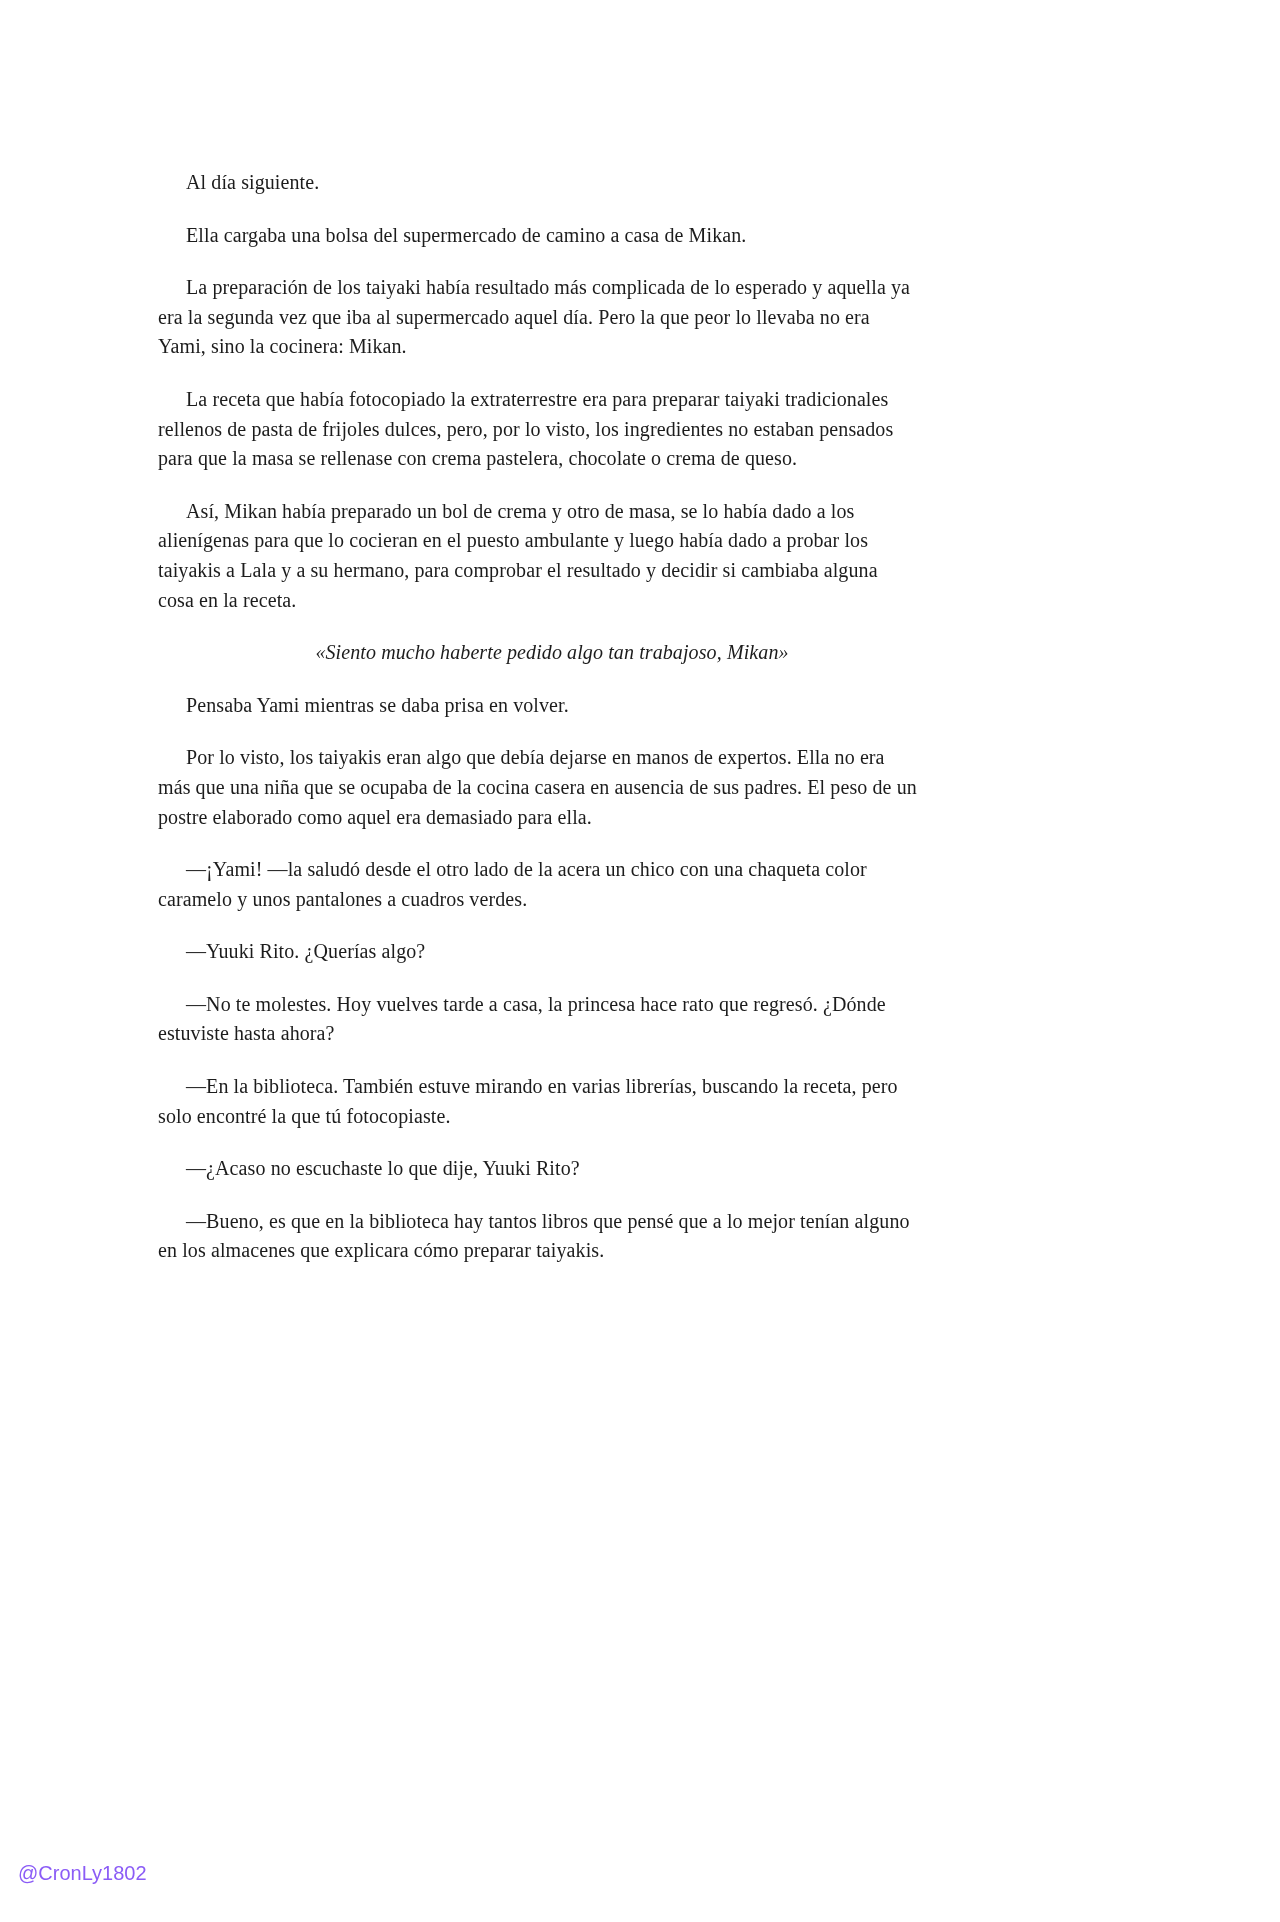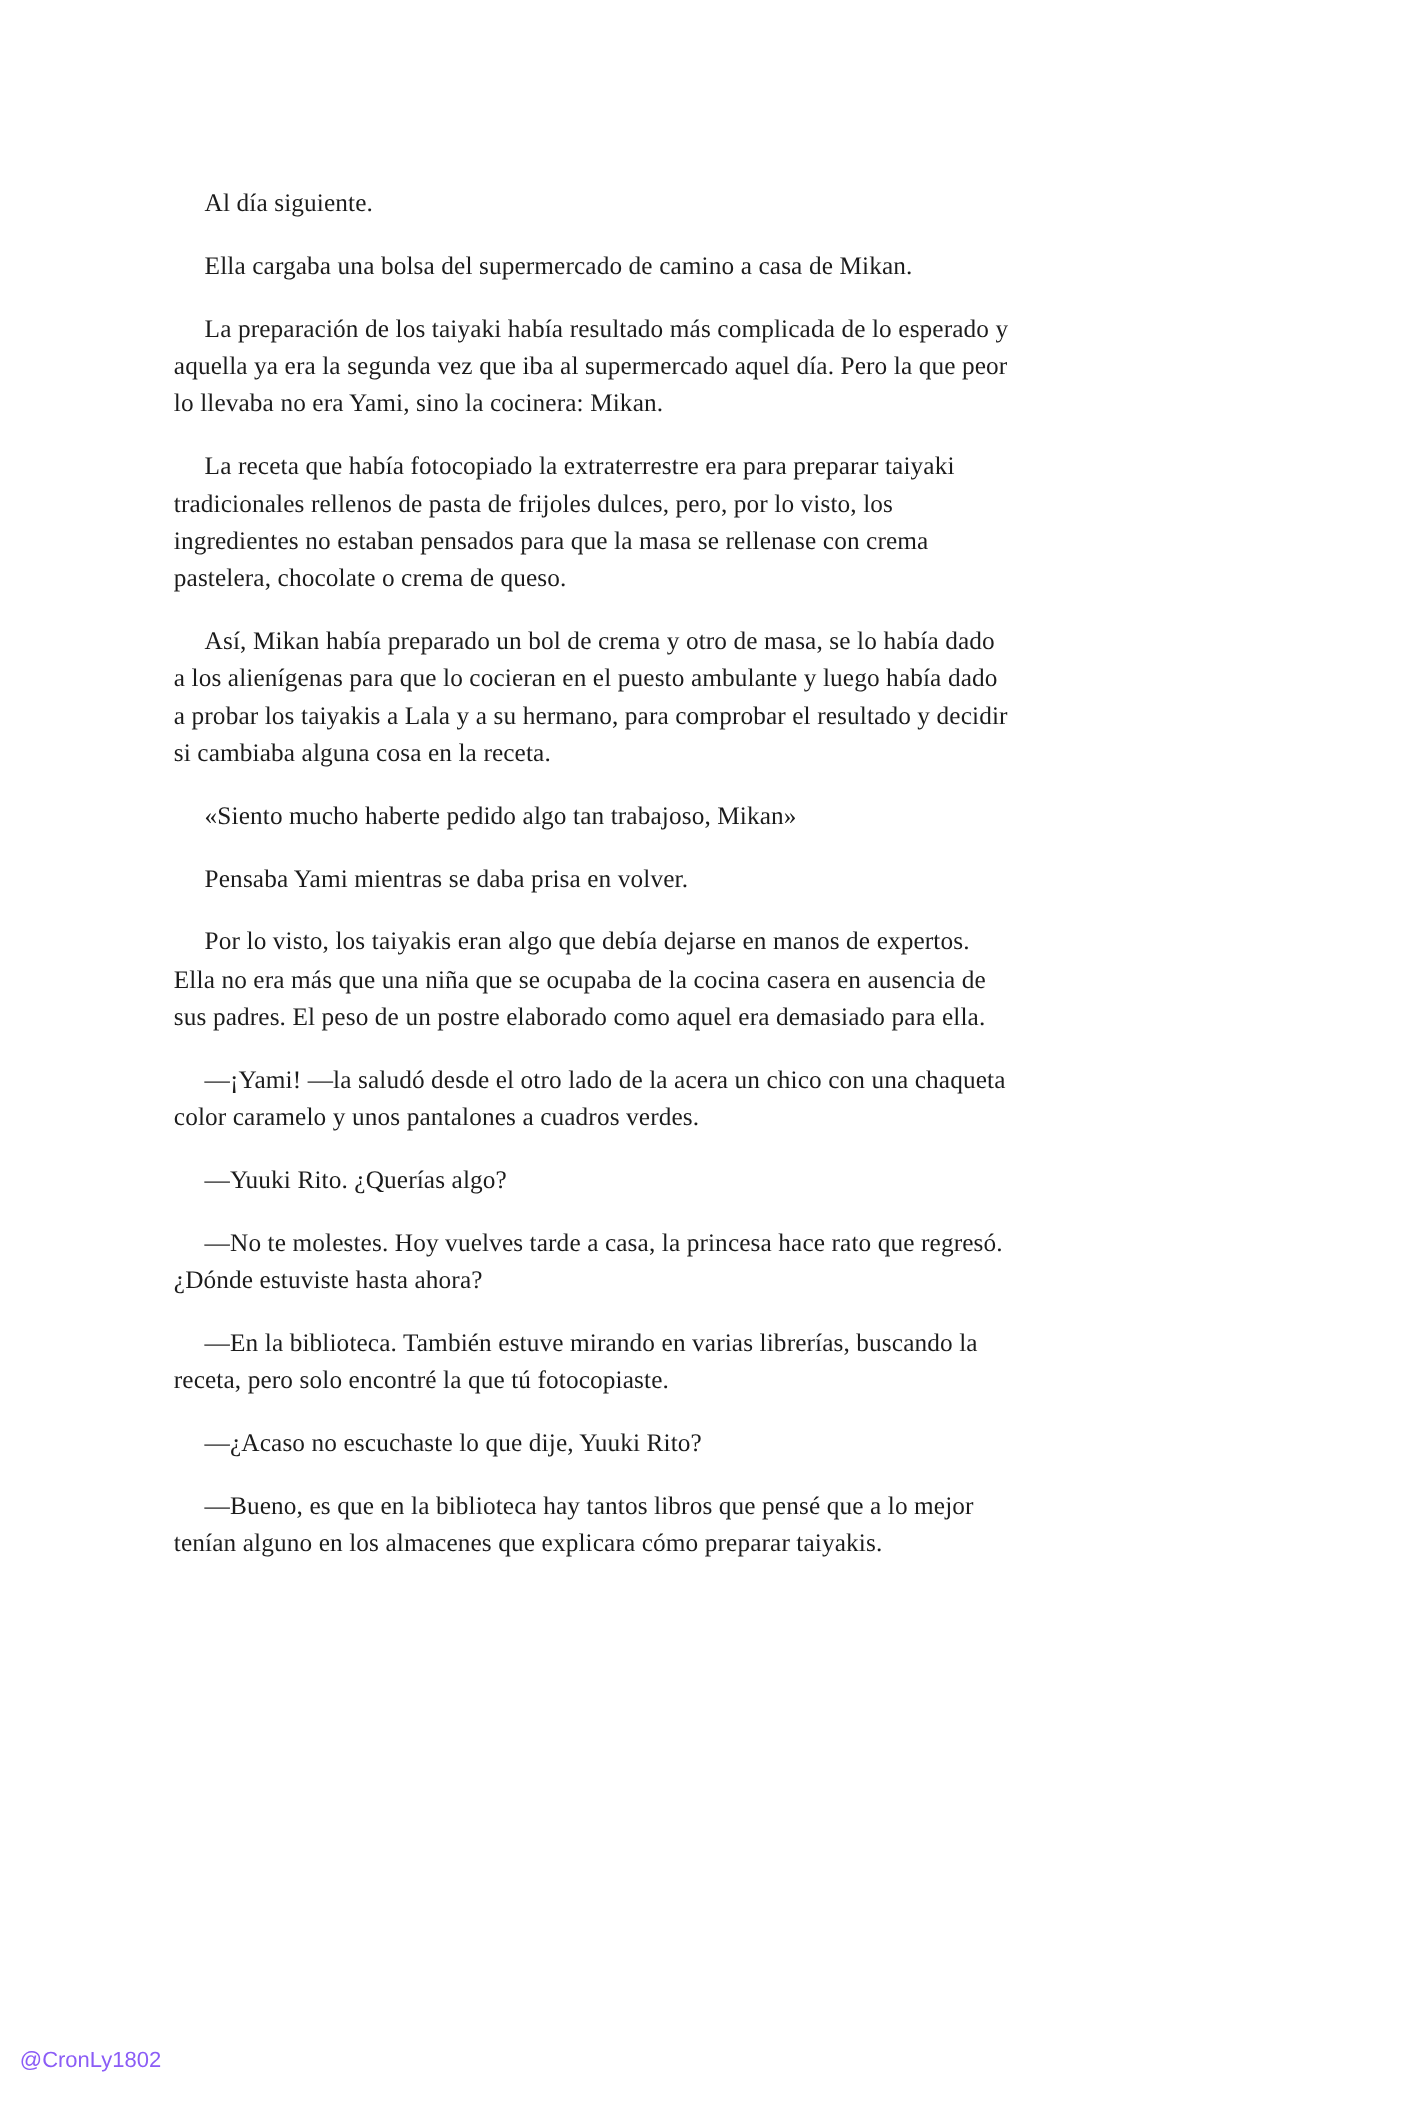--- a/index.html
+++ b/index.html
@@ -18,29 +18,31 @@
     overflow: hidden;
     box-sizing: border-box;
   }
   .content {
     position: absolute;
     left: 158px;
     top: 168px;
     width: 760px;
   }
   .para {
-    font-size: 23px;
+    font-size: 20px;
     line-height: 1.48;
     color: #1c1c1c;
     margin: 0 0 23px 0;
     text-indent: 28px;
     text-align: left;
     letter-spacing: 0.1px;
   }
   .para.italic {
+    font-style: italic;
+    text-align: center;
   }
   .para.dash {
     text-indent: 28px;
   }
   
   .footer-orn {
     position: absolute;
     left: 0;
     top: 1690px;
     width: 1280px;

